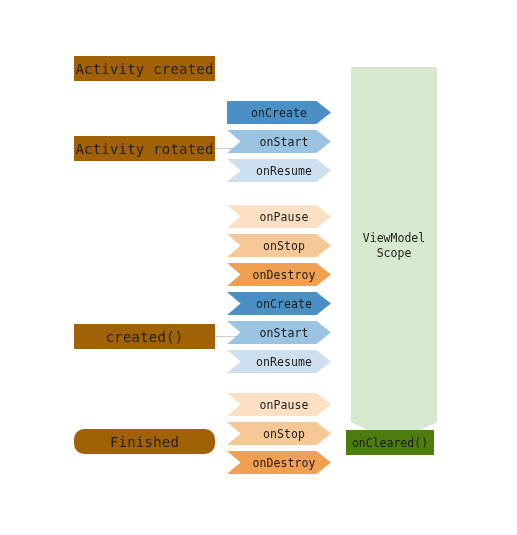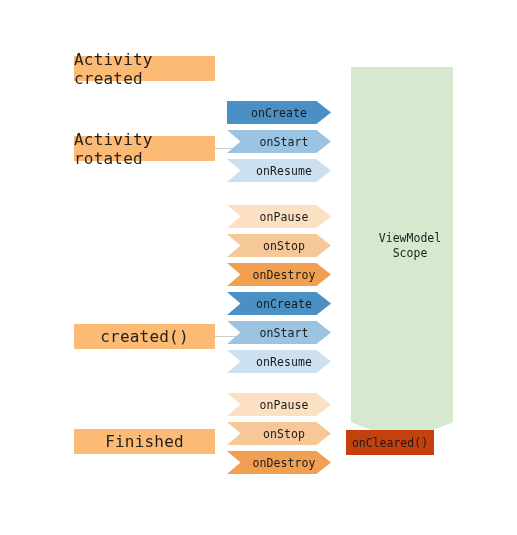--- a/index.html
+++ b/index.html
@@ -18,25 +18,25 @@
     width: 517px;
     height: 535px;
   }
 
   
   .state-label {
     position: absolute;
     left: 74px;
     width: 141px;
     height: 25px;
-    background: #fdba74;
+    background: #a16207;
     display: flex;
     align-items: center;
     justify-content: center;
-    font-size: 16px;
+    font-size: 14px;
     color: #222222;
     letter-spacing: 0.2px;
     box-sizing: border-box;
   }
   .connector {
     position: absolute;
     left: 215px;
     width: 45px;
     height: 1px;
     background: #cccccc;
@@ -70,56 +70,55 @@
     position: absolute;
     left: 351px;
     top: 67px;
     width: 86px;
     height: 375px;
     background: #d6e8cd;
     clip-path: polygon(0 0, 100% 0, 100% 94.7%, 50% 100%, 0 94.7%);
     display: flex;
     align-items: center;
     justify-content: center;
-    padding-left: 16px;
   }
   #vm-scope-label {
     font-size: 11.5px;
     color: #222222;
     text-align: center;
     line-height: 15px;
     margin-top: -18px;
     white-space: pre-line;
   }
   #on-cleared {
     position: absolute;
     left: 346px;
     top: 430px;
     width: 88px;
     height: 25px;
-    background: #c2410c;
+    background: #4d7c0f;
     display: flex;
     align-items: center;
     justify-content: center;
     font-size: 11.5px;
     color: #1b1b1b;
   }
 </style>
 </head>
 <body>
 
 <div id="diagram">
 
   <div id="state-labels-layer">
       <div class="state-label" style="top: 56px;">Activity created</div>
       <div class="state-label" style="top: 136px;">Activity rotated</div>
       <div class="connector" style="top: 148px;"></div>
       <div class="state-label" style="top: 324px;">created()</div>
       <div class="connector" style="top: 336px;"></div>
-      <div class="state-label" style="top: 429px;">Finished</div>
+      <div class="state-label" style="top: 429px; border-radius: 10px;">Finished</div>
     </div>
   <div id="callbacks-layer">
       <div class="chev flat" style="top: 57px; background: rgb(74, 144, 196);">onCreate</div>
       <div class="chev notch" style="top: 86px; background: rgb(155, 196, 226);">onStart</div>
       <div class="chev notch" style="top: 115px; background: rgb(205, 224, 240);">onResume</div>
       <div class="chev notch" style="top: 161px; background: rgb(251, 224, 196);">onPause</div>
       <div class="chev notch" style="top: 190px; background: rgb(247, 200, 151);">onStop</div>
       <div class="chev notch" style="top: 219px; background: rgb(240, 160, 80);">onDestroy</div>
       <div class="chev notch" style="top: 248px; background: rgb(74, 144, 196);">onCreate</div>
       <div class="chev notch" style="top: 277px; background: rgb(155, 196, 226);">onStart</div>

